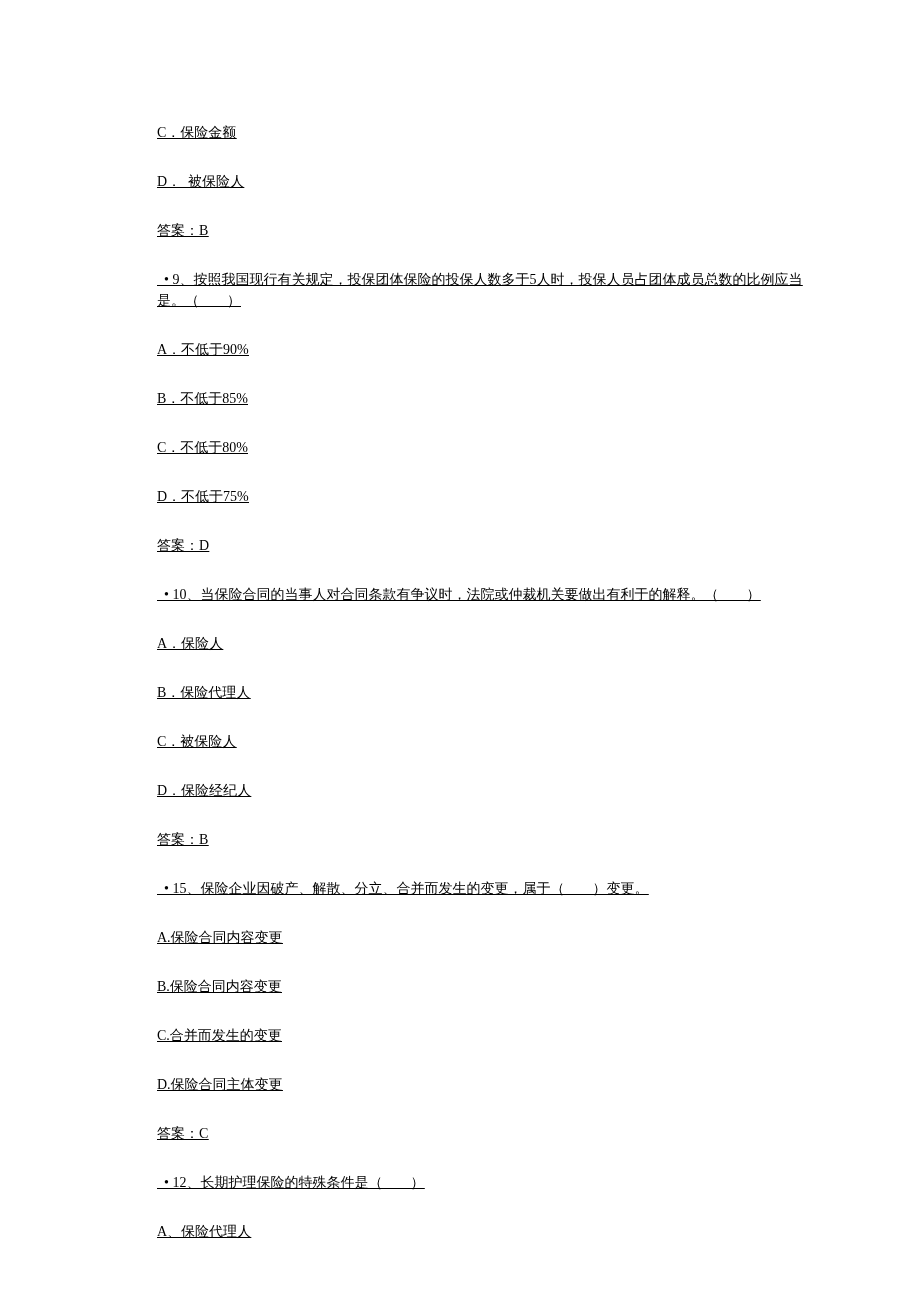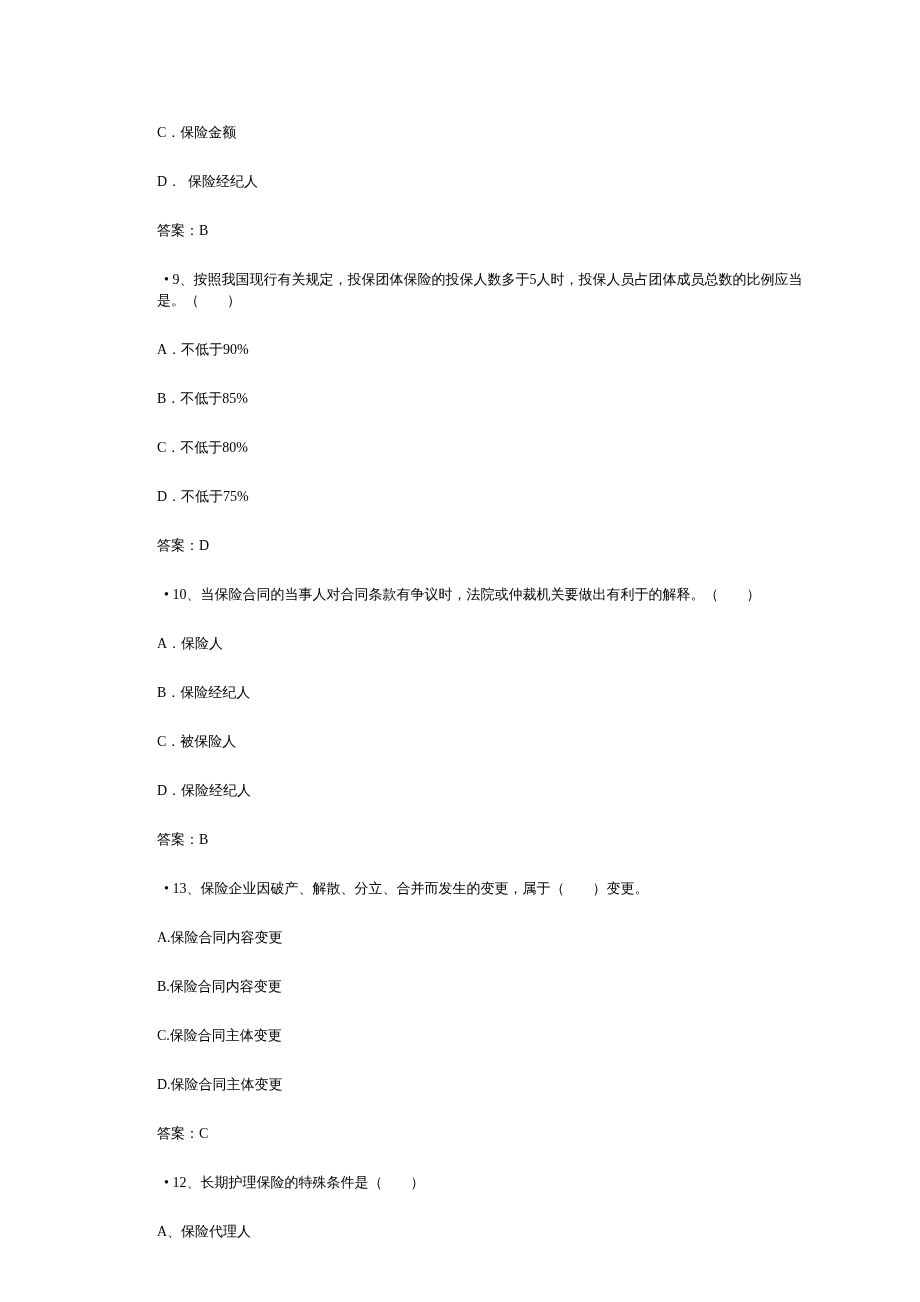--- a/index.html
+++ b/index.html
@@ -1,18 +1,19 @@
 <!DOCTYPE html>
 <html><head>
   <meta charset="utf-8">
   <style>
     * {
       margin: 4px;
       padding: 0;
       box-sizing: border-box;
+      text-decoration: underline;
     }
     body {
       width: 920px;
       min-height: 1302px;
       background: #ffffff;
       font-family: "SimSun", "宋体", serif;
       font-size: 14px;
       color: #000000;
       padding: 110px 110px 40px 145px;
       line-height: 1.5;
@@ -22,34 +23,34 @@
       white-space: pre-wrap;
     }
     .question-start {
       margin-bottom: 28px;
     }
   </style>
 </head>
 <body>
 
 <div class="line">C．保险金额</div>
-<div class="line">D．  保险经纪人</div>
+<div class="line">D．  被保险人</div>
 <div class="line">答案：B</div>
 <div class="line question-start">  • 9、按照我国现行有关规定，投保团体保险的投保人数多于5人时，投保人员占团体成员总数的比例应当是。（　　）</div>
 <div class="line">A．不低于90%</div>
 <div class="line">B．不低于85%</div>
 <div class="line">C．不低于80%</div>
 <div class="line">D．不低于75%</div>
 <div class="line">答案：D</div>
 <div class="line question-start">  • 10、当保险合同的当事人对合同条款有争议时，法院或仲裁机关要做出有利于的解释。（　　）</div>
 <div class="line">A．保险人</div>
-<div class="line">B．保险经纪人</div>
+<div class="line">B．保险代理人</div>
 <div class="line">C．被保险人</div>
 <div class="line">D．保险经纪人</div>
 <div class="line">答案：B</div>
-<div class="line question-start">  • 13、保险企业因破产、解散、分立、合并而发生的变更，属于（　　）变更。</div>
+<div class="line question-start">  • 15、保险企业因破产、解散、分立、合并而发生的变更，属于（　　）变更。</div>
 <div class="line">A.保险合同内容变更</div>
 <div class="line">B.保险合同内容变更</div>
-<div class="line">C.保险合同主体变更</div>
+<div class="line">C.合并而发生的变更</div>
 <div class="line">D.保险合同主体变更</div>
 <div class="line">答案：C</div>
 <div class="line question-start">  • 12、长期护理保险的特殊条件是（　　）</div>
 <div class="line">A、保险代理人</div>
 
 </body></html>

